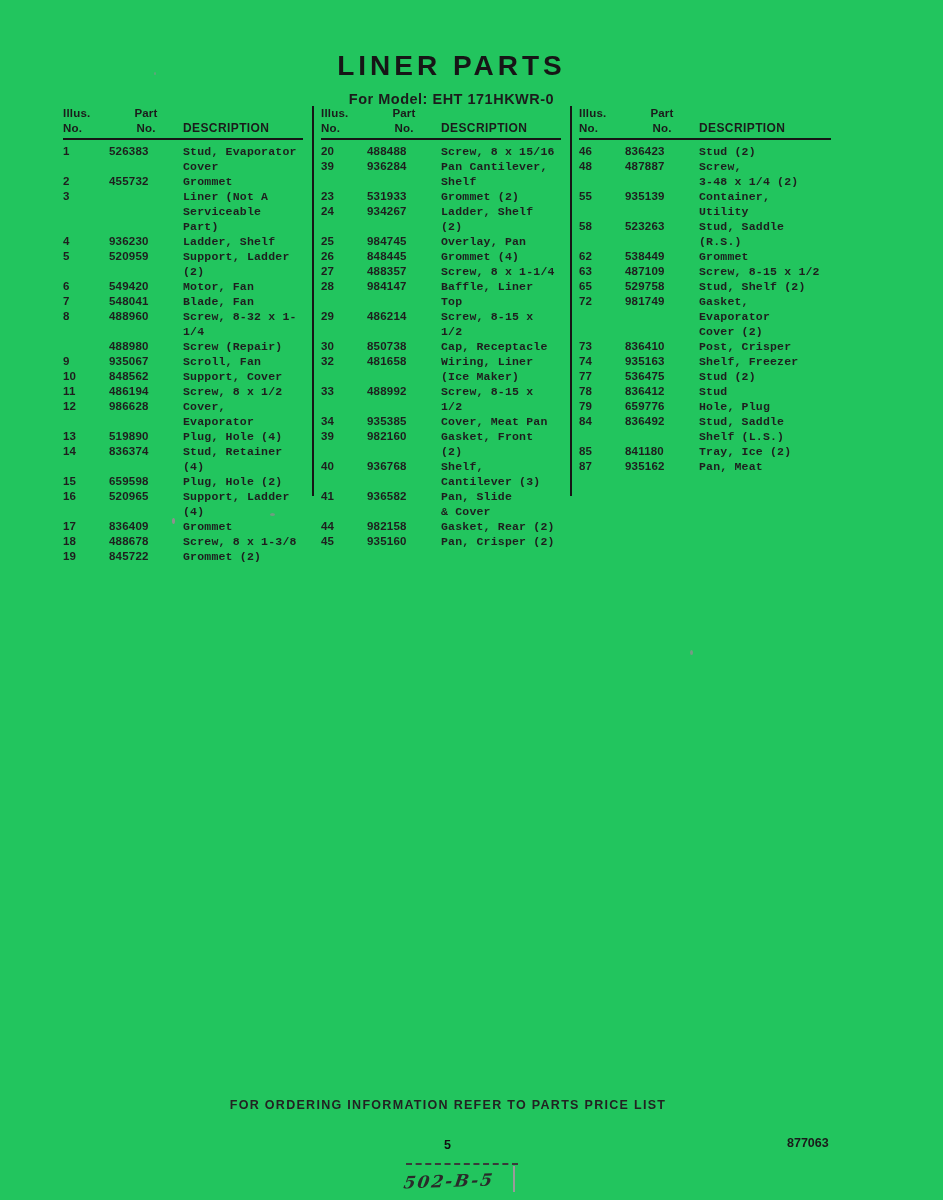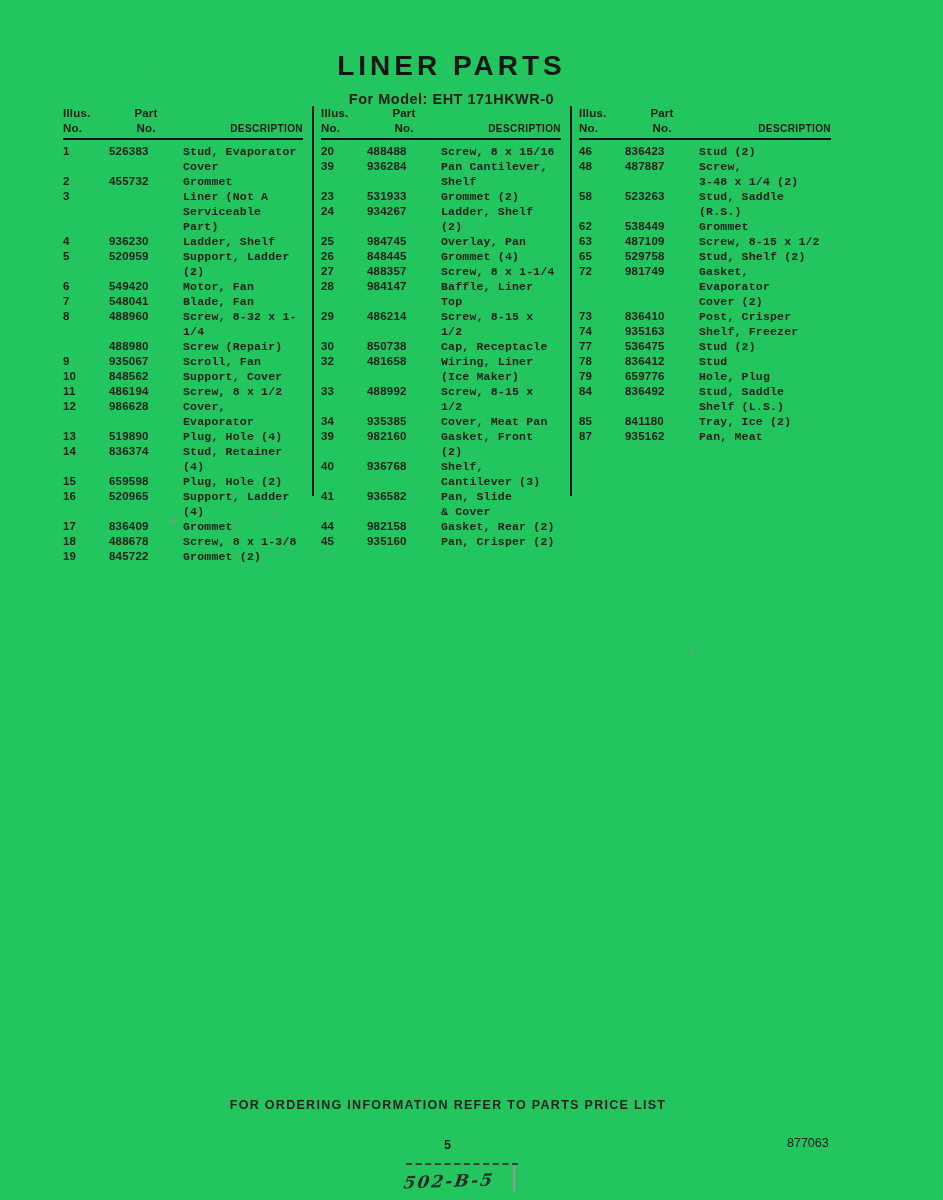--- a/index.html
+++ b/index.html
@@ -22,39 +22,39 @@
   
   .tables { position:absolute; top:106px; left:63px; display:flex; align-items:flex-start; }
   .pcol { width:240px; }
   .pcol.last { width:252px; }
   .vdivider { width:2px; height:390px; background:#161616; margin:0 7px 0 9px; }
 
   .col-head { border-bottom:2px solid #161616; padding-bottom:2px; }
   .hrow { display:grid; grid-template-columns:46px 74px 1fr; line-height:15px;
           font-size:11.5px; font-weight:700; letter-spacing:0.2px; }
   .hrow .h-part { text-align:center; }
-  .hrow .h-desc { text-align:right; font-size:10px; letter-spacing:0.4px; }
+  .hrow .h-desc { text-align:left; font-size:12px; letter-spacing:0.4px; }
 
   .rows { margin-top:4px; }
   .prow { display:grid; grid-template-columns:46px 74px 1fr; }
   .prow span {
     font-size:11.5px; line-height:15px; font-weight:700; letter-spacing:0.2px; color:#1e1e1e;
   }
   .c-desc { white-space:pre-line;font-family:Liberation Mono, monospace; }
 
   
   .ordering-note {
     position:absolute; top:1098px; left:0; width:896px; text-align:center;
     font-size:12.5px; font-weight:700; letter-spacing:1.3px; color:#222;
   }
   .page-number {
     position:absolute; top:1138px; left:444px; font-size:12.5px; font-weight:700; color:#111;
   }
   .doc-number {
-    position:absolute; top:1136px; left:787px; font-size:12.5px; font-weight:400; color:#1a1a1a;
+    position:absolute; top:1136px; left:787px; font-size:12.5px; font-weight:700; color:#1a1a1a;
   }
   .hand-dashes {
     position:absolute; top:1163px; left:406px; width:112px; height:0;
     border-top:2.5px dashed #3a3a3a;
   }
   .handwritten {
     position:absolute; top:1171px; left:404px;
     font-family:"DejaVu Serif", serif; font-style:italic; font-weight:700;
     font-size:17px; letter-spacing:2px; color:#2a2a2a;
     transform:skewX(-10deg) rotate(-2deg);
@@ -333,20 +333,26 @@
             <span class="c-part">836423</span>
             <span class="c-desc">Stud (2)</span>
           </div>
           <div class="prow">
             <span class="c-illus">48</span>
             <span class="c-part">487887</span>
             <span class="c-desc">Screw,
 3-48 x 1/4 (2)</span>
           </div>
           <div class="prow">
+            <span class="c-illus">55</span>
+            <span class="c-part">935139</span>
+            <span class="c-desc">Container,
+Utility</span>
+          </div>
+          <div class="prow">
             <span class="c-illus">58</span>
             <span class="c-part">523263</span>
             <span class="c-desc">Stud, Saddle (R.S.)</span>
           </div>
           <div class="prow">
             <span class="c-illus">62</span>
             <span class="c-part">538449</span>
             <span class="c-desc">Grommet</span>
           </div>
           <div class="prow">

